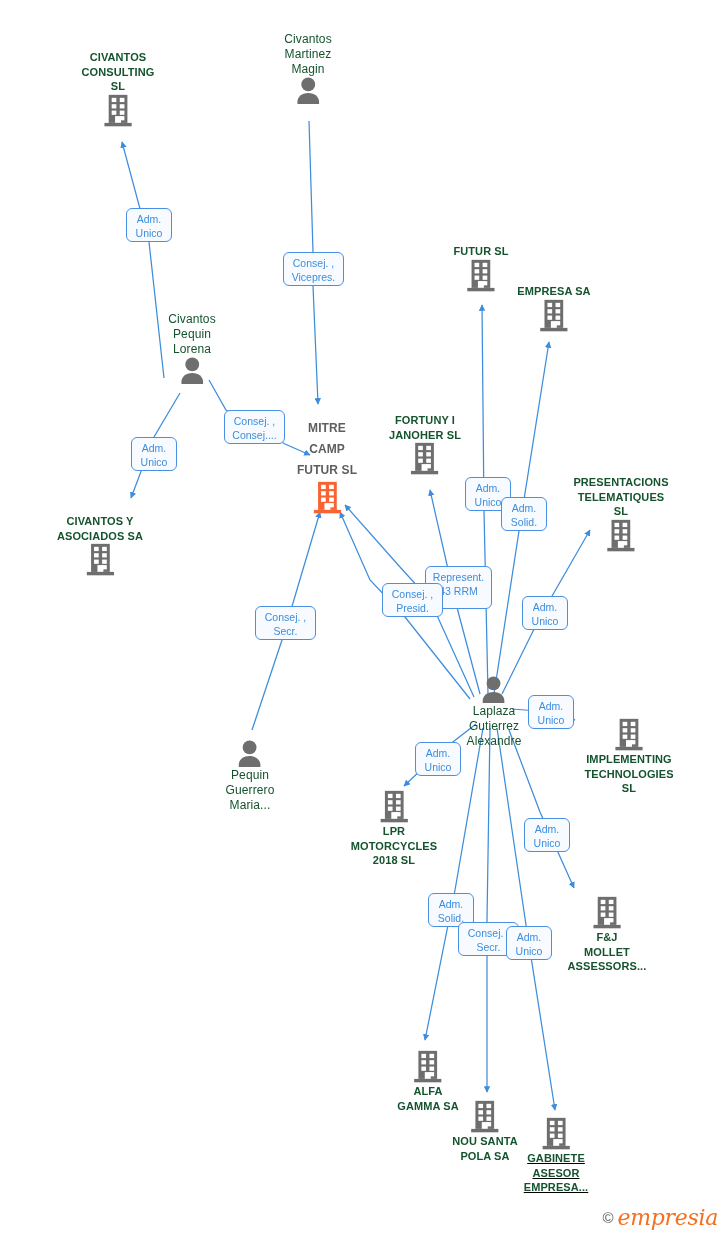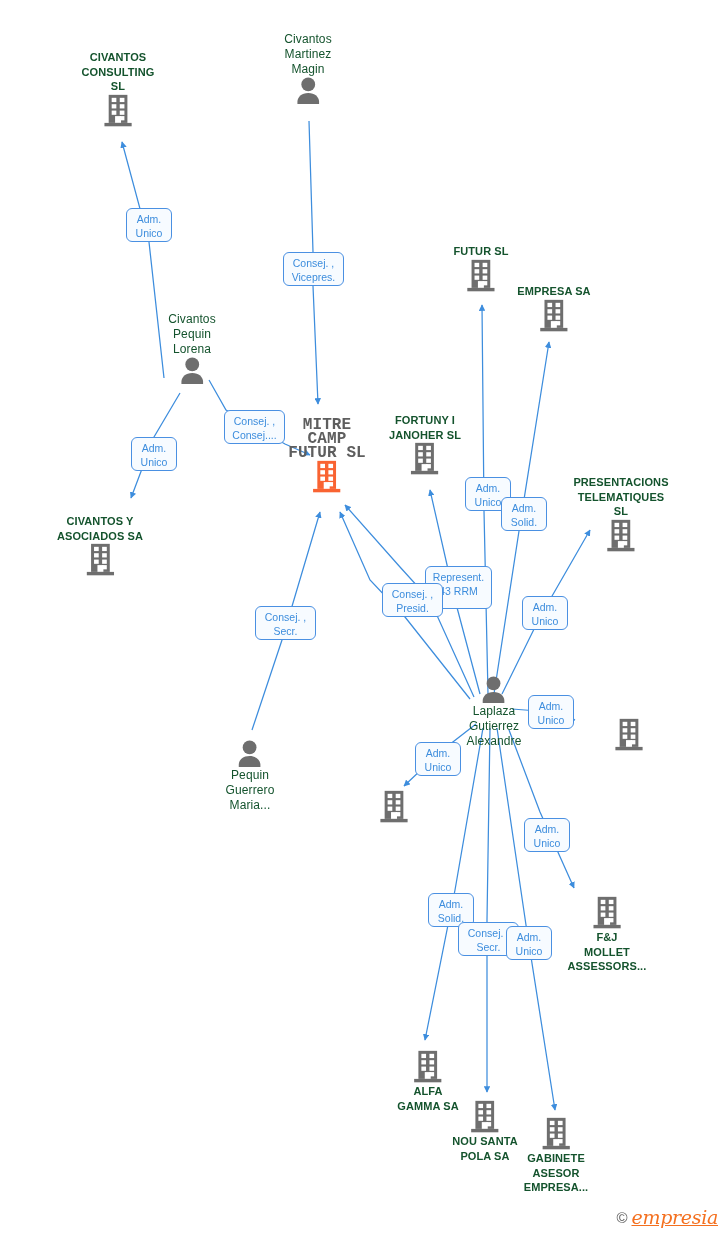--- a/index.html
+++ b/index.html
@@ -11,41 +11,41 @@
   #graph{position:absolute;left:0;top:0;width:728px;height:1235px;}
   svg.edges{position:absolute;left:0;top:0;width:728px;height:1235px;pointer-events:none;}
 
   
   .node{position:absolute;transform:translate(-50%,0);text-align:center;}
   .node .label{
     color:#14532d;font-size:11px;line-height:14.6px;font-weight:bold;
     letter-spacing:.1px;white-space:pre-line;
   }
   .node.person .label{font-weight:normal;font-size:12px;line-height:15px;}
-  .node.highlight .label{color:#5e5e5e;font-weight:bold;font-size:16px;line-height:14px;font-family:Liberation Mono, monospace;}
+  .node.highlight .label{color:#5e5e5e;font-weight:bold;font-size:12px;line-height:21px;}
   .node .glyph{display:flex;justify-content:center;align-items:flex-end;}
   .node .glyph svg{display:block;}
 
   
   .chip{
     position:absolute;box-sizing:border-box;
     background:#f7fbff;border:1.3px solid #4a90e2;border-radius:6px;
     color:#3d8ddd;font-size:10.5px;line-height:13.5px;
     padding:4px 6px 4px 6px;text-align:center;white-space:pre-line;
     font-family:"Liberation Sans", sans-serif;
   }
 
   
   .watermark{
     position:absolute;right:10px;bottom:8px;display:flex;align-items:center;gap:4px;
   }
   .watermark .copy{color:#5a5a5a;font-size:15px;line-height:15px;}
   .watermark .brand{
-    color:#f4701f;font-size:19px;font-style:italic;
-    font-family:"DejaVu Serif", serif;line-height:19px;letter-spacing:-.3px;text-decoration:underline;
+    color:#f4701f;font-size:22px;font-style:italic;
+    font-family:"DejaVu Serif", serif;line-height:19px;letter-spacing:-.3px;
   }
 </style>
 </head>
 <body>
 
 <div id="graph">
   <svg class="edges" viewBox="0 0 728 1235">
     <defs>
       <marker id="arrow" viewBox="0 0 10 10" refX="9" refY="5" markerWidth="5.2" markerHeight="5.2" orient="auto-start-reverse">
         <path d="M 0 0 L 10 5 L 0 10 z" fill="#3d8ddd"></path>
@@ -226,20 +226,21 @@
             <rect x="19" y="4.5" width="5.5" height="5" fill="#fff"></rect>
             <rect x="9.5" y="12" width="5.5" height="5" fill="#fff"></rect>
             <rect x="19" y="12" width="5.5" height="5" fill="#fff"></rect>
             <rect x="9.5" y="19.5" width="5.5" height="5" fill="#fff"></rect>
             <rect x="19" y="19.5" width="5.5" height="5" fill="#fff"></rect>
             <rect x="13.5" y="26" width="7" height="8" fill="#fff"></rect>
             <rect x="19" y="26" width="5.5" height="5" fill="#fff"></rect>
             <rect x="1" y="34" width="32" height="4" fill="#6e6e6e"></rect>
           </svg>
         </div>
+        <div class="label">IMPLEMENTING<br>TECHNOLOGIES SL</div>
       </div>
       <div class="node person" style="left: 250px; top: 740px;">
         <div class="glyph">
           <svg width="30" height="28" viewBox="0 0 32 30" aria-hidden="true">
             <circle cx="16" cy="8" r="7.4" fill="#6e6e6e"></circle>
             <path d="M16 17.2c-7.1 0-11.6 4.3-11.6 9.4 0 1.4 0 2.3 0 2.3h23.2s0-0.9 0-2.3c0-5.1-4.5-9.4-11.6-9.4z" fill="#6e6e6e"></path>
           </svg>
         </div>
         <div class="label">Pequin<br>Guerrero<br>Maria...</div>
       </div>
@@ -251,20 +252,21 @@
             <rect x="19" y="4.5" width="5.5" height="5" fill="#fff"></rect>
             <rect x="9.5" y="12" width="5.5" height="5" fill="#fff"></rect>
             <rect x="19" y="12" width="5.5" height="5" fill="#fff"></rect>
             <rect x="9.5" y="19.5" width="5.5" height="5" fill="#fff"></rect>
             <rect x="19" y="19.5" width="5.5" height="5" fill="#fff"></rect>
             <rect x="13.5" y="26" width="7" height="8" fill="#fff"></rect>
             <rect x="19" y="26" width="5.5" height="5" fill="#fff"></rect>
             <rect x="1" y="34" width="32" height="4" fill="#6e6e6e"></rect>
           </svg>
         </div>
+        <div class="label">LPR<br>MOTORCYCLES<br>2018  SL</div>
       </div>
       <div class="node company" style="left: 583px; top: 896px; margin-left: 24px;">
         <div class="glyph">
           <svg width="29" height="34" viewBox="0 0 34 40" aria-hidden="true">
             <rect x="6" y="1" width="22" height="33" fill="#6e6e6e"></rect>
             <rect x="9.5" y="4.5" width="5.5" height="5" fill="#fff"></rect>
             <rect x="19" y="4.5" width="5.5" height="5" fill="#fff"></rect>
             <rect x="9.5" y="12" width="5.5" height="5" fill="#fff"></rect>
             <rect x="19" y="12" width="5.5" height="5" fill="#fff"></rect>
             <rect x="9.5" y="19.5" width="5.5" height="5" fill="#fff"></rect>
@@ -303,21 +305,21 @@
             <rect x="19" y="12" width="5.5" height="5" fill="#fff"></rect>
             <rect x="9.5" y="19.5" width="5.5" height="5" fill="#fff"></rect>
             <rect x="19" y="19.5" width="5.5" height="5" fill="#fff"></rect>
             <rect x="13.5" y="26" width="7" height="8" fill="#fff"></rect>
             <rect x="19" y="26" width="5.5" height="5" fill="#fff"></rect>
             <rect x="1" y="34" width="32" height="4" fill="#6e6e6e"></rect>
           </svg>
         </div>
         <div class="label">NOU SANTA<br>POLA SA</div>
       </div>
-      <div class="node company" style="left: 556px; top: 1117px;">
+      <div class="node company" style="left: 556px; top: 1117px; text-decoration: underline;">
         <div class="glyph">
           <svg width="29" height="34" viewBox="0 0 34 40" aria-hidden="true">
             <rect x="6" y="1" width="22" height="33" fill="#6e6e6e"></rect>
             <rect x="9.5" y="4.5" width="5.5" height="5" fill="#fff"></rect>
             <rect x="19" y="4.5" width="5.5" height="5" fill="#fff"></rect>
             <rect x="9.5" y="12" width="5.5" height="5" fill="#fff"></rect>
             <rect x="19" y="12" width="5.5" height="5" fill="#fff"></rect>
             <rect x="9.5" y="19.5" width="5.5" height="5" fill="#fff"></rect>
             <rect x="19" y="19.5" width="5.5" height="5" fill="#fff"></rect>
             <rect x="13.5" y="26" width="7" height="8" fill="#fff"></rect>

